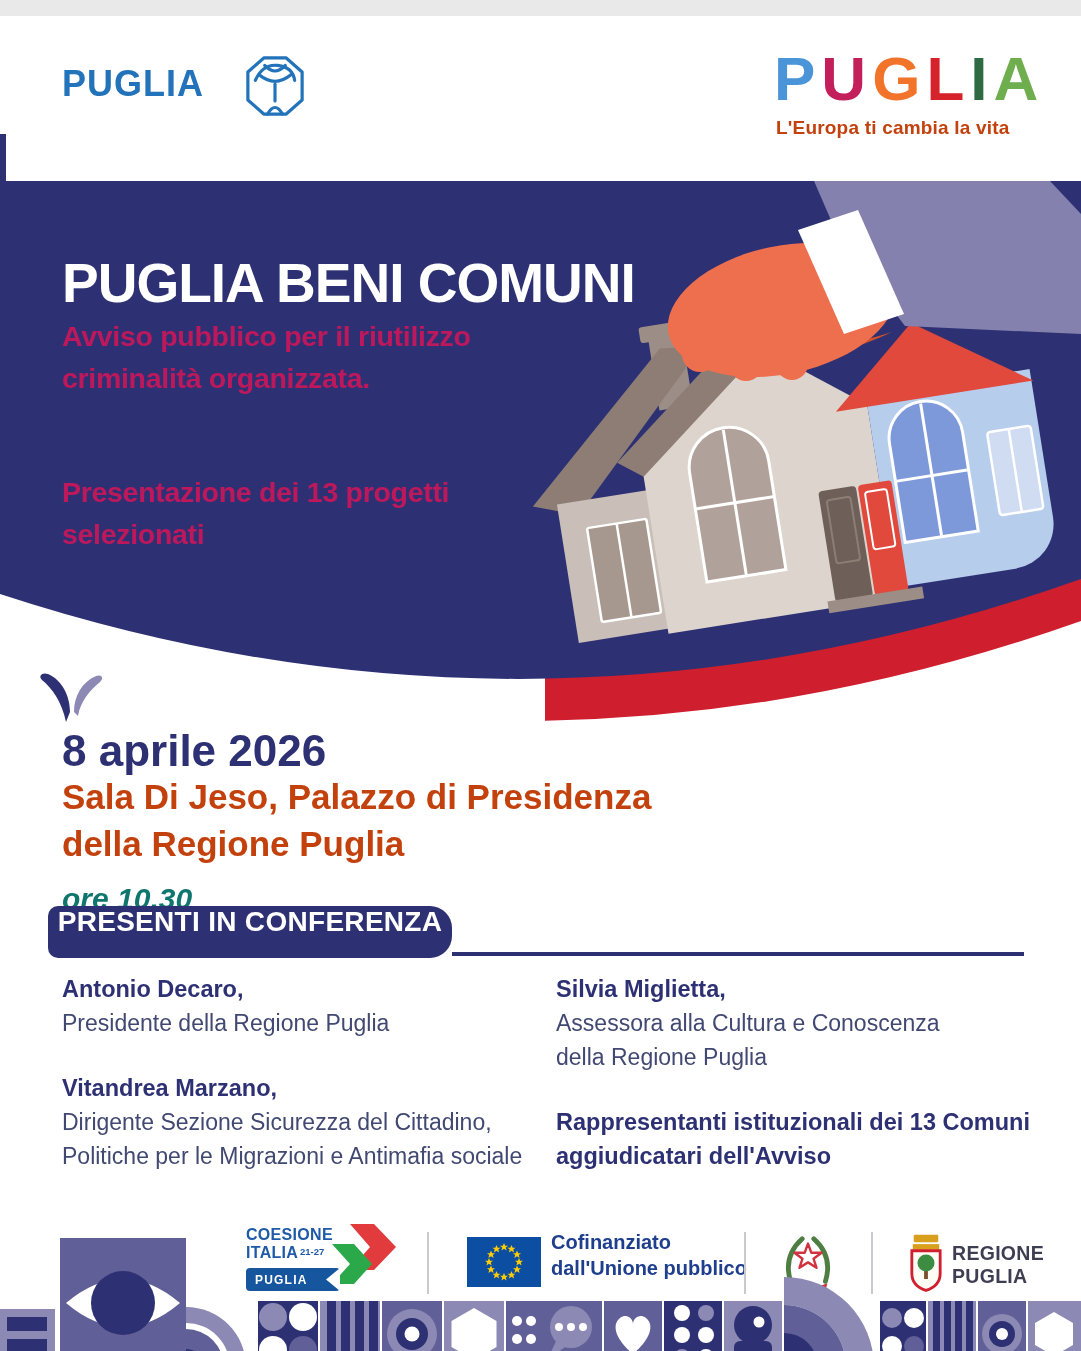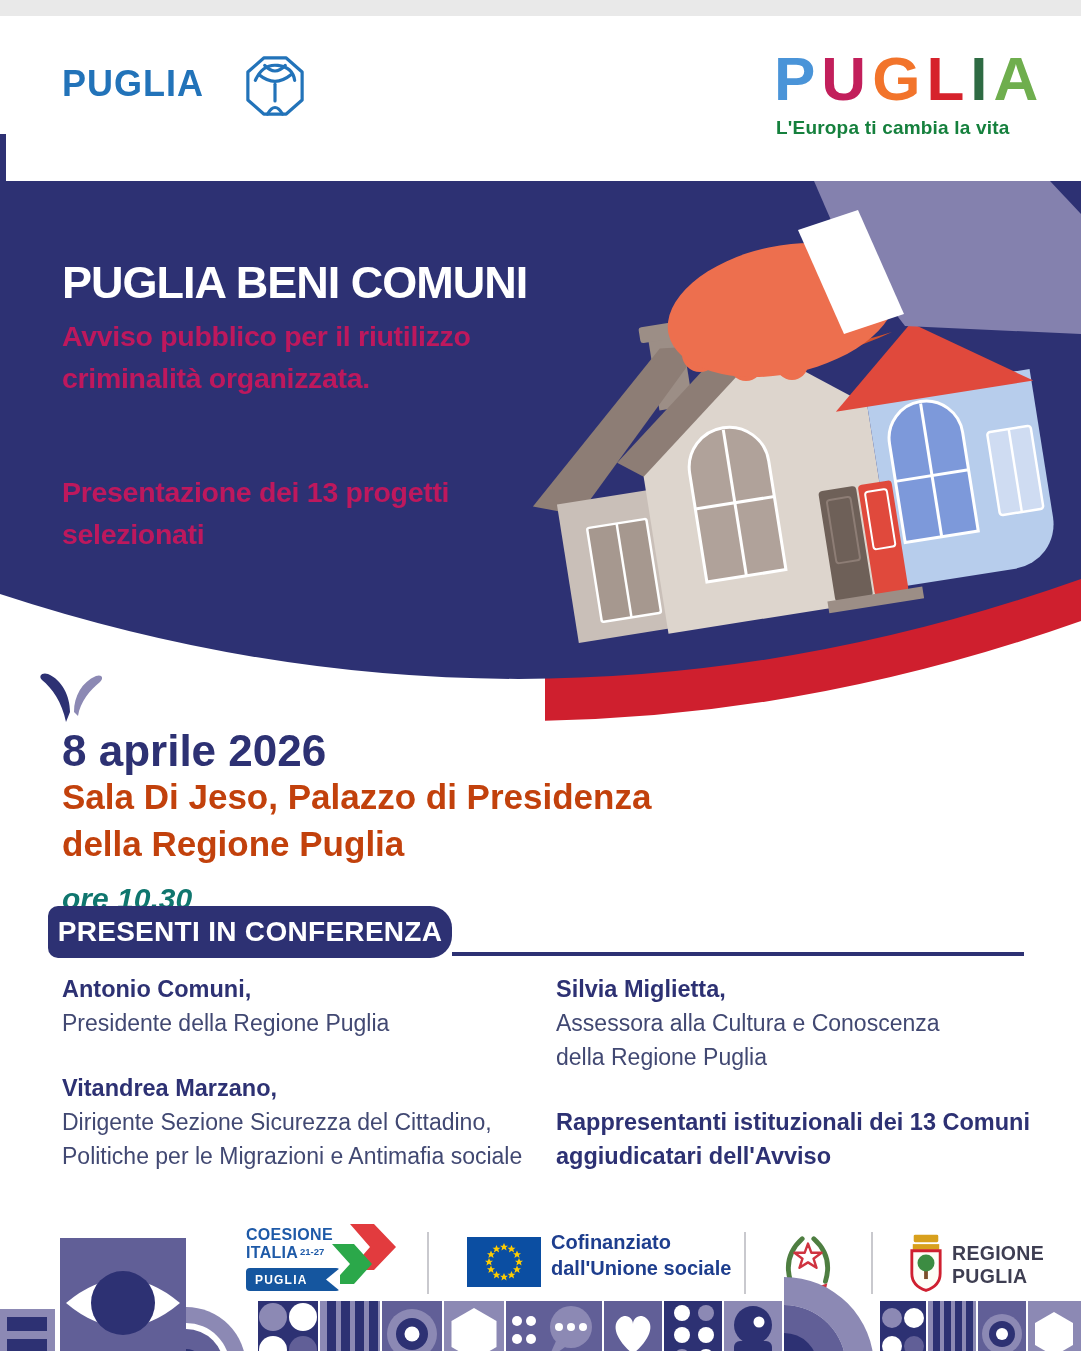--- a/index.html
+++ b/index.html
@@ -6,37 +6,37 @@
   .page{position:relative;width:1081px;height:1351px;background:#ffffff;overflow:hidden;
         font-family:"Liberation Sans",sans-serif;margin:16px auto;}
   .abs{position:absolute;}
 
   
   .brand{left:62px;top:50px;font-size:36px;font-weight:800;letter-spacing:1px;color:#2273b9;line-height:36px;}
   .mosaic{left:774px;top:30px;display:flex;gap:6px;font-weight:900;font-size:62px;line-height:66px;letter-spacing:0;}
   .mosaic span{display:inline-block;}
   .l0{color:#4a94d8;} .l1{color:#c21f5b;} .l2{color:#f2742b;}
   .l3{color:#d6222b;} .l4{color:#2e6b43;} .l5{color:#6fae4e;}
-  .tagline{left:776px;top:101px;font-size:19px;font-weight:800;color:#15803d;letter-spacing:0.2px;}
+  .tagline{left:776px;top:101px;font-size:19px;font-weight:800;color:#c2410c;letter-spacing:0.2px;}
   .notch{left:0;top:118px;width:6px;height:47px;background:#2d3173;}
 
   
-  .hero-title{left:62px;top:243px;color:#ffffff;font-size:45px;font-weight:800;letter-spacing:-1px;line-height:48px;white-space:nowrap;}
+  .hero-title{left:62px;top:243px;color:#ffffff;font-size:55px;font-weight:800;letter-spacing:-1px;line-height:48px;white-space:nowrap;}
   .hero-sub{left:62px;top:299px;color:#be185d;font-size:28.5px;font-weight:700;
             line-height:42px;letter-spacing:-0.3px;white-space:nowrap;}
   .hero-sub2{top:455px;}
 
   
   .ev-date{left:62px;top:716px;color:#2d3173;font-size:44px;font-weight:800;line-height:38px;white-space:nowrap;}
   .ev-venue{left:62px;top:757px;color:#c2410c;font-size:35px;font-weight:800;line-height:47px;white-space:nowrap;}
   .ev-time{left:62px;top:866px;color:#0f766e;font-size:30px;font-weight:800;font-style:italic;line-height:34px;}
 
   
   .badge{left:48px;top:890px;width:404px;height:52px;background:#2d3173;border-radius:10px 22px 22px 10px;
-         display:flex;align-items:center;justify-content:center;color:#ffffff;font-size:28px;font-weight:800;letter-spacing:0.3px;}
+         display:flex;align-items:flex-start;justify-content:center;color:#ffffff;font-size:28px;font-weight:800;letter-spacing:0.3px;}
   .badge-line{left:452px;top:936px;width:572px;height:4px;background:#2d3173;}
   .col{top:956px;width:500px;}
   .col-left{left:62px;} .col-right{left:556px;}
   .sp{margin-bottom:31px;}
   .sp-name{color:#2d3173;font-size:23.5px;font-weight:800;line-height:34px;white-space:nowrap;}
   .sp-role{color:#414872;font-size:23px;font-weight:400;line-height:34px;white-space:nowrap;}
 
   
   .sep{top:1216px;width:2px;height:62px;background:#c9c9ce;}
   .eu-text{left:551px;top:1214px;color:#1e3e8e;font-size:20px;font-weight:800;line-height:25.5px;white-space:nowrap;}
@@ -152,21 +152,21 @@
   </div>
   <div class="abs ev-time">ore 10.30</div>
 
   <div class="abs badge">
     <span>PRESENTI IN CONFERENZA</span>
   </div>
   <div class="abs badge-line"></div>
 
   <div class="abs col col-left">
     <div class="sp">
-      <div class="sp-name">Antonio Comuni,</div>
+      <div class="sp-name">Antonio Decaro,</div>
       <div class="sp-role">Presidente della Regione Puglia</div>
     </div>
     <div class="sp">
       <div class="sp-name">Vitandrea Marzano,</div>
       <div class="sp-role">Dirigente Sezione Sicurezza del Cittadino,</div>
       <div class="sp-role">Politiche per le Migrazioni e Antimafia sociale</div>
     </div>
   </div>
 
   <div class="abs col col-right">
@@ -208,21 +208,21 @@
     <use href="#star" transform="translate(37,40)"></use>
       <use href="#star" transform="translate(29.5,38)"></use>
     <use href="#star" transform="translate(24,32.5)"></use>
       <use href="#star" transform="translate(22,25)"></use>
     <use href="#star" transform="translate(24,17.5)"></use>
       <use href="#star" transform="translate(29.5,12)"></use>
   </svg>
 
   <div class="abs eu-text">
     <div>Cofinanziato</div>
-    <div>dall'Unione sociale</div>
+    <div>dall'Unione pubblico</div>
   </div>
 
   <div class="abs sep" style="left:744px"></div>
 
   <svg class="abs" style="left:777px;top:1211px" width="62" height="70" viewBox="0 0 64 72">
     <path d="M14,56 Q6,30 26,12" stroke="#4e7e41" stroke-width="5" fill="none" stroke-linecap="round"></path>
     <path d="M50,56 Q58,30 38,12" stroke="#4e7e41" stroke-width="5" fill="none" stroke-linecap="round"></path>
     <polygon points="32,17 35.5,26.5 46,26.5 37.7,32.6 40.8,42 32,36.4 23.2,42 26.3,32.6 18,26.5 28.5,26.5" fill="#ffffff" stroke="#cf3340" stroke-width="2.5" stroke-linejoin="round"></polygon>
     <path d="M12,58 Q32,66 52,58 L50,66 Q32,72 14,66 Z" fill="#cf3340"></path>
   </svg>

